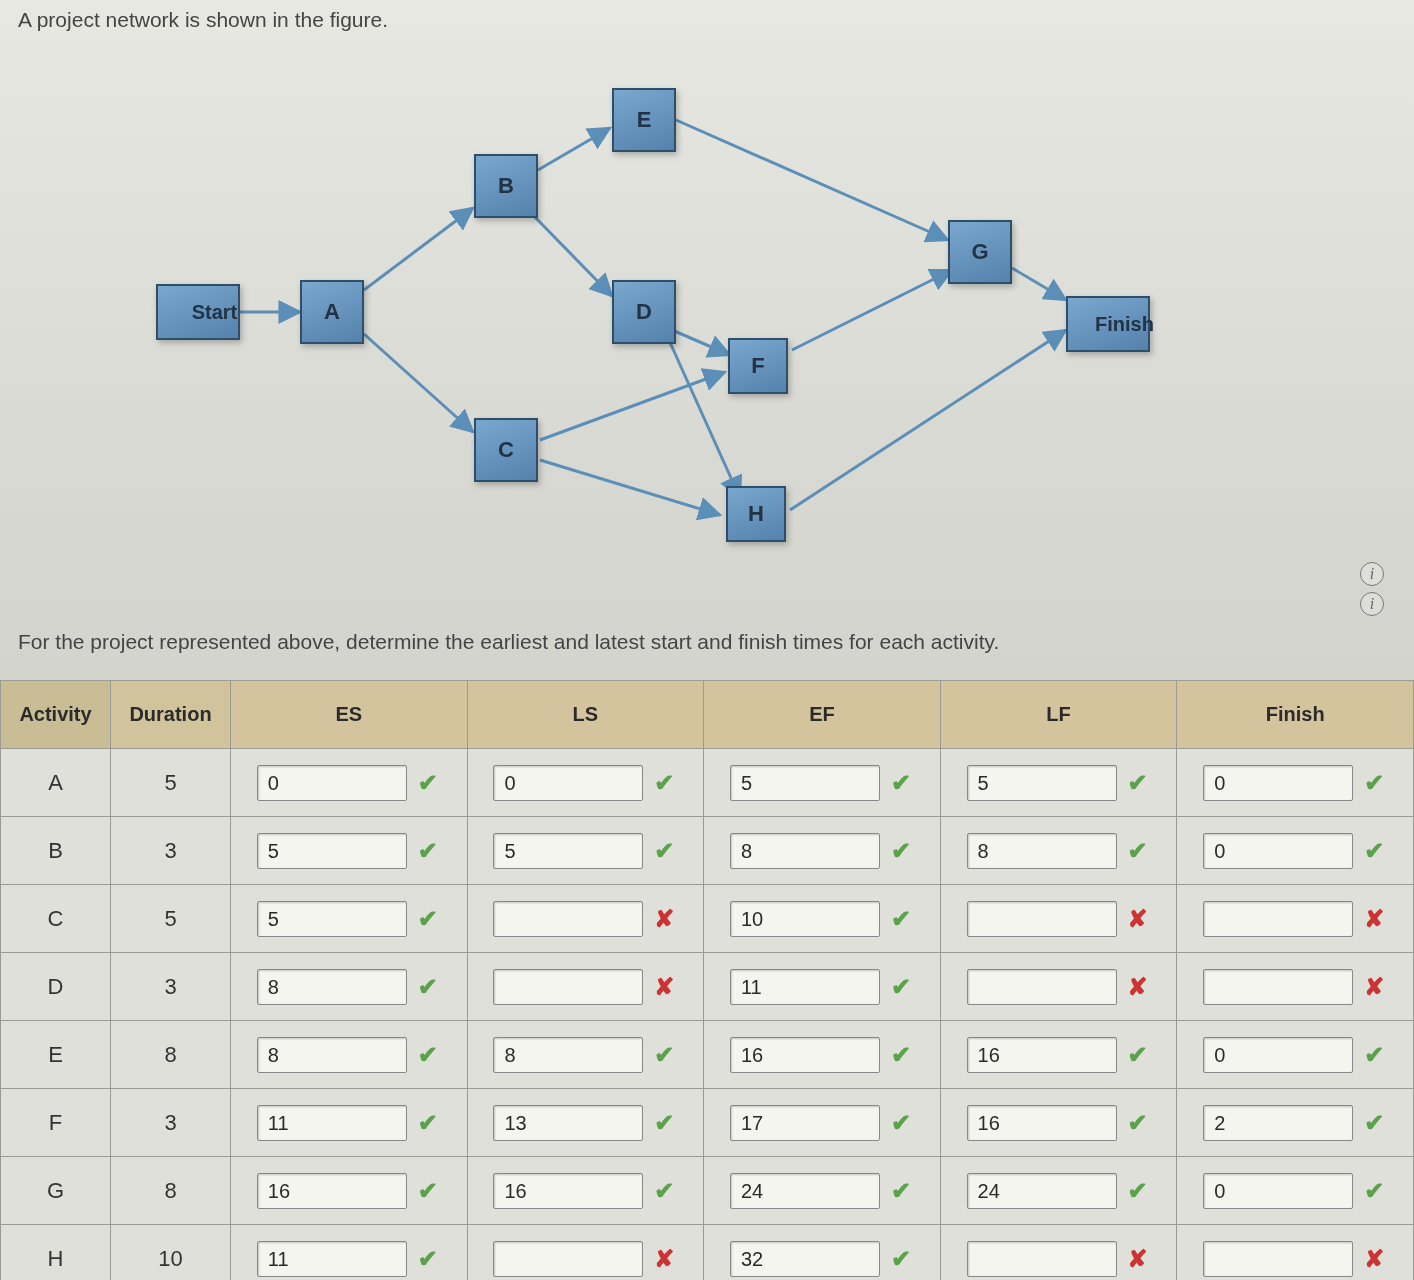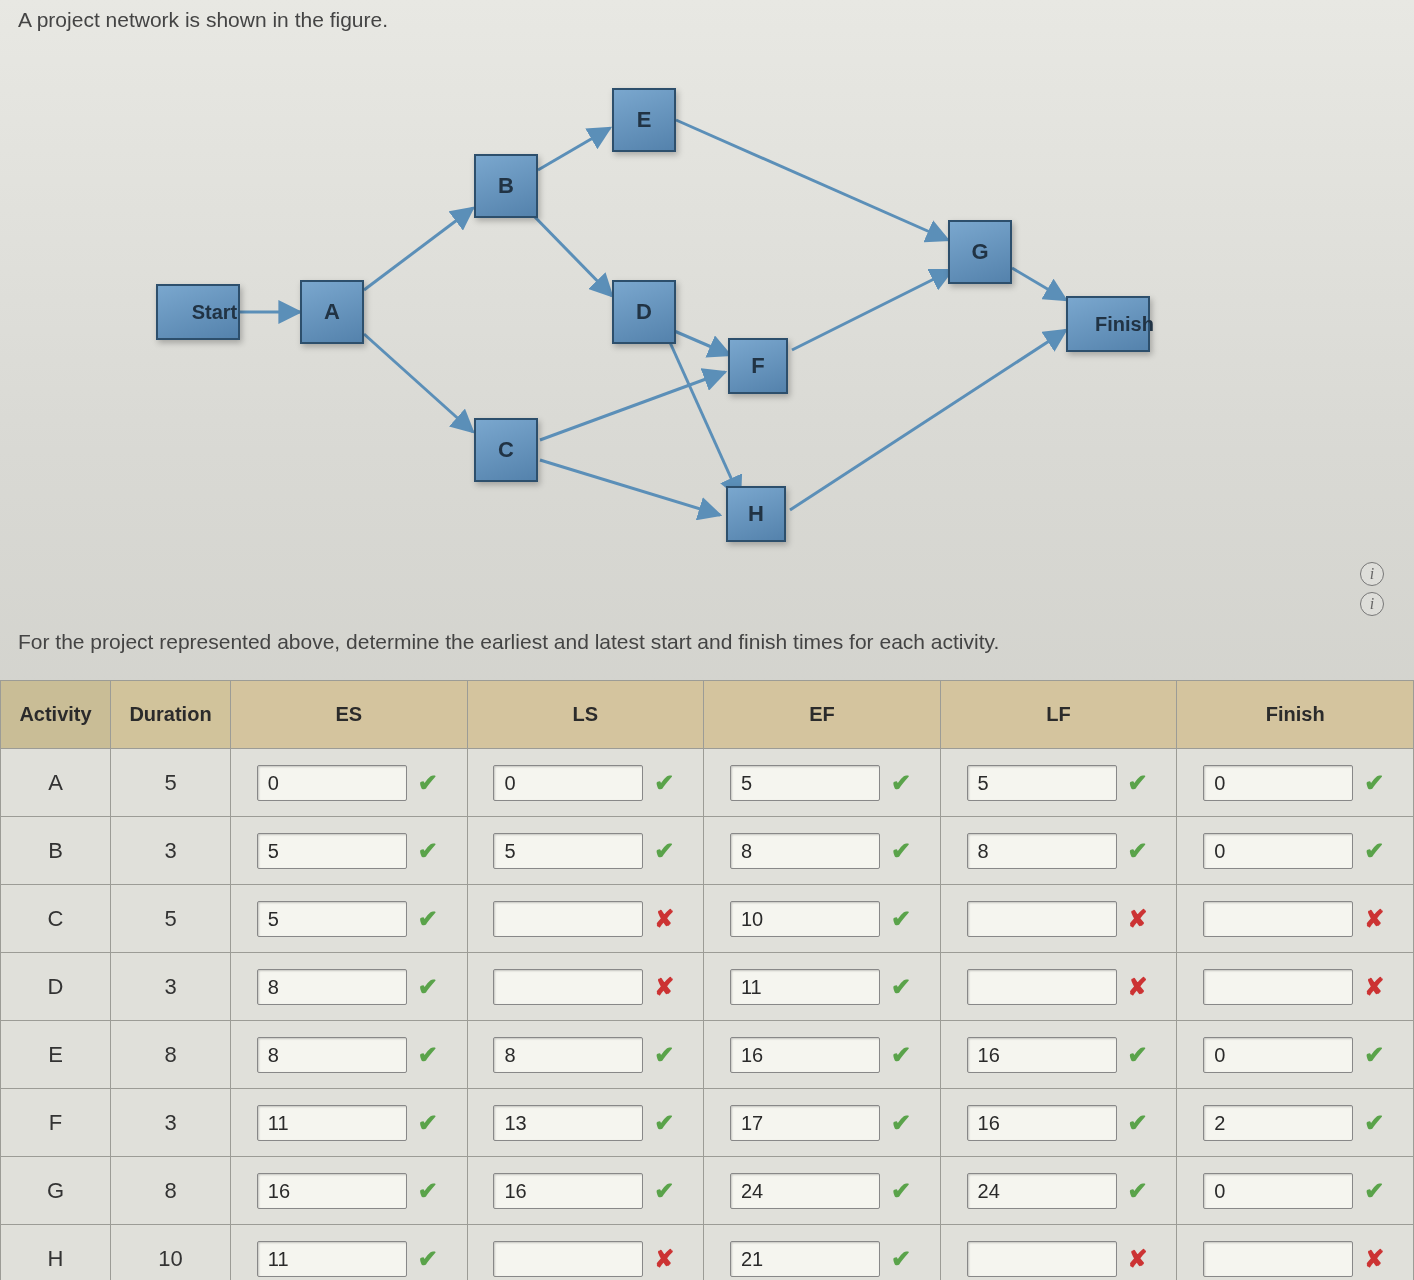--- a/index.html
+++ b/index.html
@@ -376,21 +376,21 @@
               </div>
             </td>
             <td>
               <div class="cell-inner">
                 <div class="input-box"></div>
                 <span class="mark bad">✘</span>
               </div>
             </td>
             <td>
               <div class="cell-inner">
-                <div class="input-box">21</div>
+                <div class="input-box">32</div>
                 <span class="mark ok">✔</span>
               </div>
             </td>
             <td>
               <div class="cell-inner">
                 <div class="input-box"></div>
                 <span class="mark bad">✘</span>
               </div>
             </td>
             <td>

